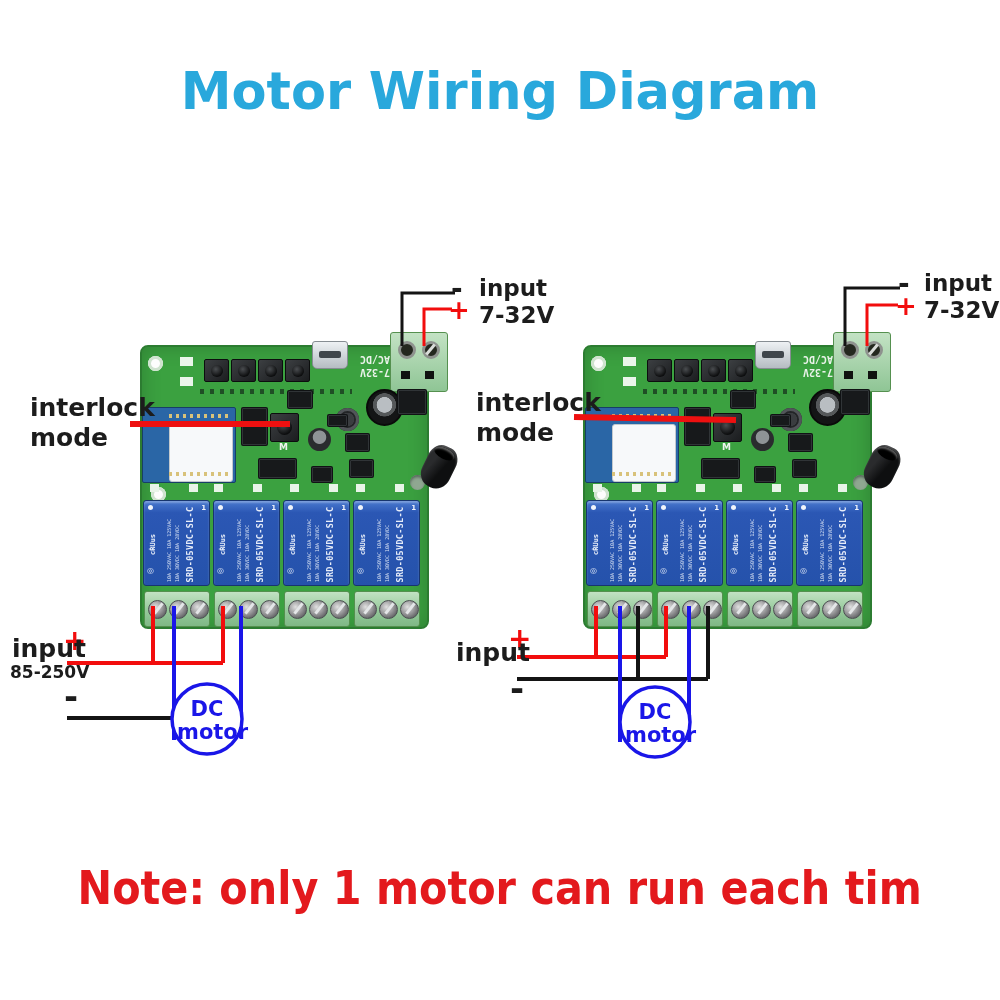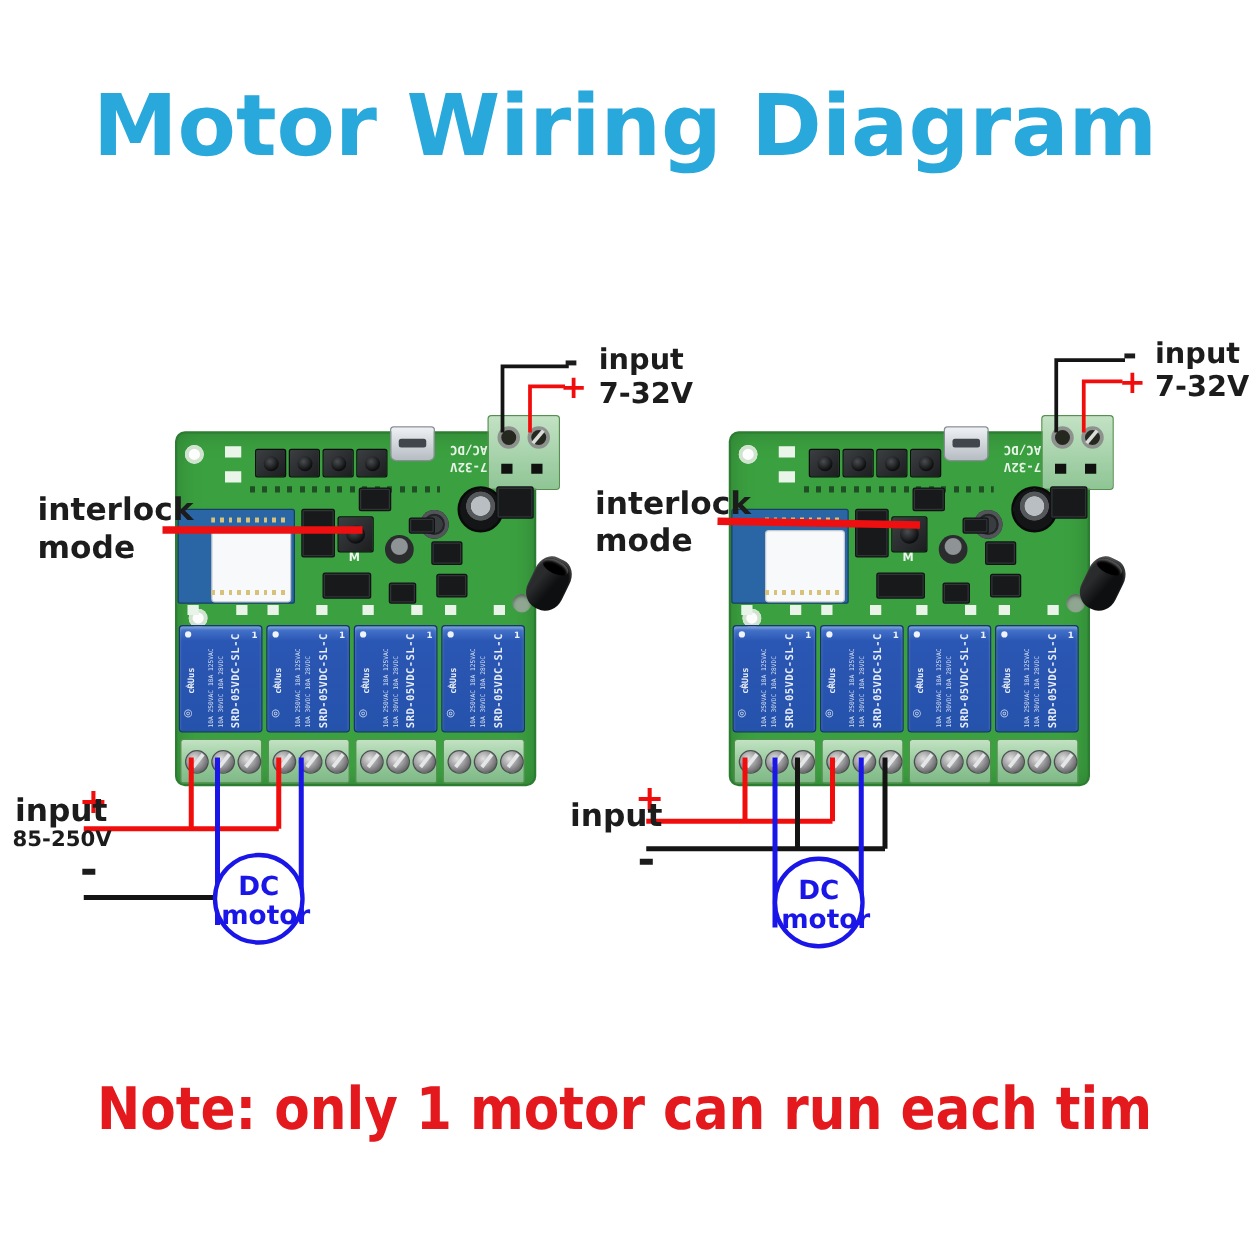--- a/index.html
+++ b/index.html
@@ -1,21 +1,21 @@
 <!DOCTYPE html>
 <html><head>
 <meta charset="utf-8">
 <style>
   html,body{margin:0;padding:0;}
   body{width:1000px;height:1000px;background:#ffffff;position:relative;overflow:hidden;
        font-family:"DejaVu Sans","Liberation Sans",sans-serif;}
   .abs{position:absolute;}
 
   
-  #title{left:0;right:0;top:62px;text-align:center;font-size:68px;font-weight:800;
+  #title{left:0;right:0;top:62px;text-align:center;font-size:51px;font-weight:800;
          color:#29a8dc;letter-spacing:0;}
   #note{left:0;right:0;top:860px;text-align:center;color:#e3191d;font-size:47px;font-weight:800;}
   #note span{display:inline-block;transform:scaleX(.88);white-space:nowrap;}
 
   
   .pcb{width:285px;height:280px;background:#3ba140;border:2px solid #2c7c31;border-radius:8px;
        box-shadow:inset 0 0 20px rgba(0,0,0,.20);z-index:1;}
   .pcb *{position:absolute;}
   .hole{width:15px;height:15px;border-radius:50%;background:#fdfdfd;box-shadow:inset 0 0 0 3px #cfe3cf;}
   .hole.gray{background:#8fa791;box-shadow:inset 0 2px 3px #55665a;}

